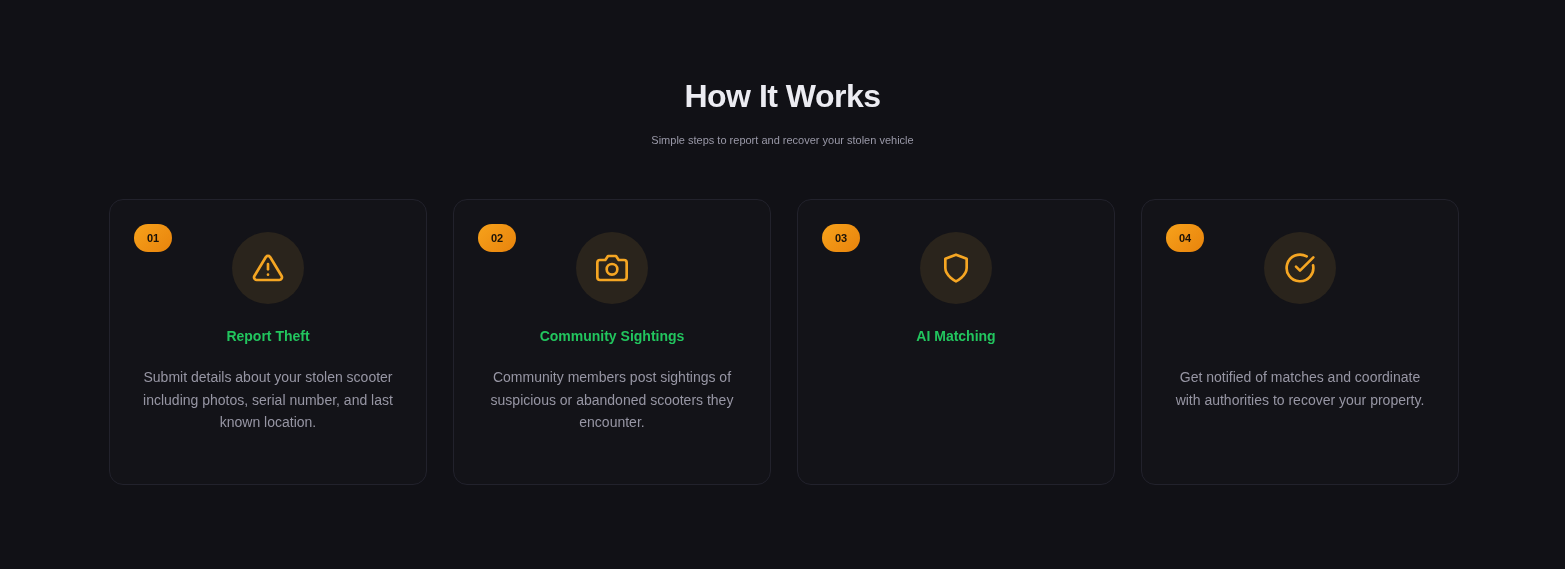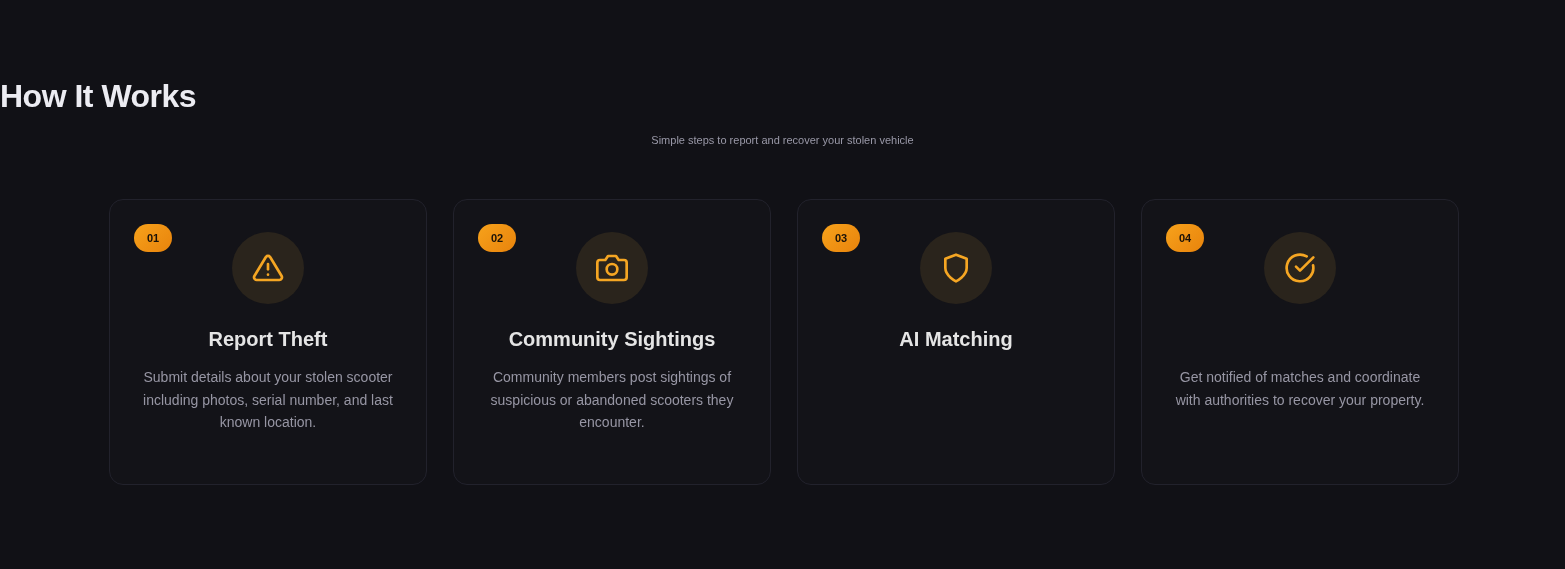--- a/index.html
+++ b/index.html
@@ -1,23 +1,23 @@
 <!DOCTYPE html>
 <html><head>
 <meta charset="utf-8">
 <style>
   html,body{margin:0;padding:0;}
   body{width:1565px;height:569px;background:#111116;font-family:"Liberation Sans",sans-serif;color:#ececf1;overflow:hidden;}
   .section{position:relative;width:1565px;height:569px;}
-  .title{position:absolute;top:78px;left:0;width:100%;text-align:left;font-size:32px;font-weight:bold;letter-spacing:-0.5px;color:#ececf2;margin:0;}
+  .title{position:absolute;top:78px;left:0;width:100%;text-align:center;font-size:32px;font-weight:bold;letter-spacing:-0.5px;color:#ececf2;margin:0;}
   .subtitle{position:absolute;top:134px;left:0;width:100%;text-align:center;font-size:11px;color:#9a99a8;margin:0;}
   .card{position:absolute;top:199px;width:318px;height:286px;border:1px solid #22222c;border-radius:14px;background:#131318;box-sizing:border-box;}
   .badge{position:absolute;top:-12px;left:24px;width:38px;height:28px;border-radius:14px;background:linear-gradient(135deg,#f7a21b,#e8830c);color:#1a1208;font-size:11px;font-weight:bold;display:flex;align-items:center;justify-content:center;margin-top:36px;}
   .icon-circle{position:absolute;top:32px;left:50%;margin-left:-36px;width:72px;height:72px;border-radius:50%;background:#2a241c;display:flex;align-items:center;justify-content:center;}
-  .card-title{position:absolute;top:128px;left:0;width:100%;text-align:center;font-size:20px;font-weight:bold;color:#e5e5e5;}
+  .card-title{position:absolute;top:128px;left:0;width:100%;text-align:center;font-size:14px;font-weight:bold;color:#22c55e;}
   .card-desc{position:absolute;top:166px;left:32px;right:32px;text-align:center;font-size:14px;line-height:22.5px;color:#9796a4;}
 </style>
 </head>
 <body>
 
 <div class="section">
   <h2 class="title">How It Works</h2>
   <p class="subtitle">Simple steps to report and recover your stolen vehicle</p>
 
   <div class="card" style="left:109px;">

